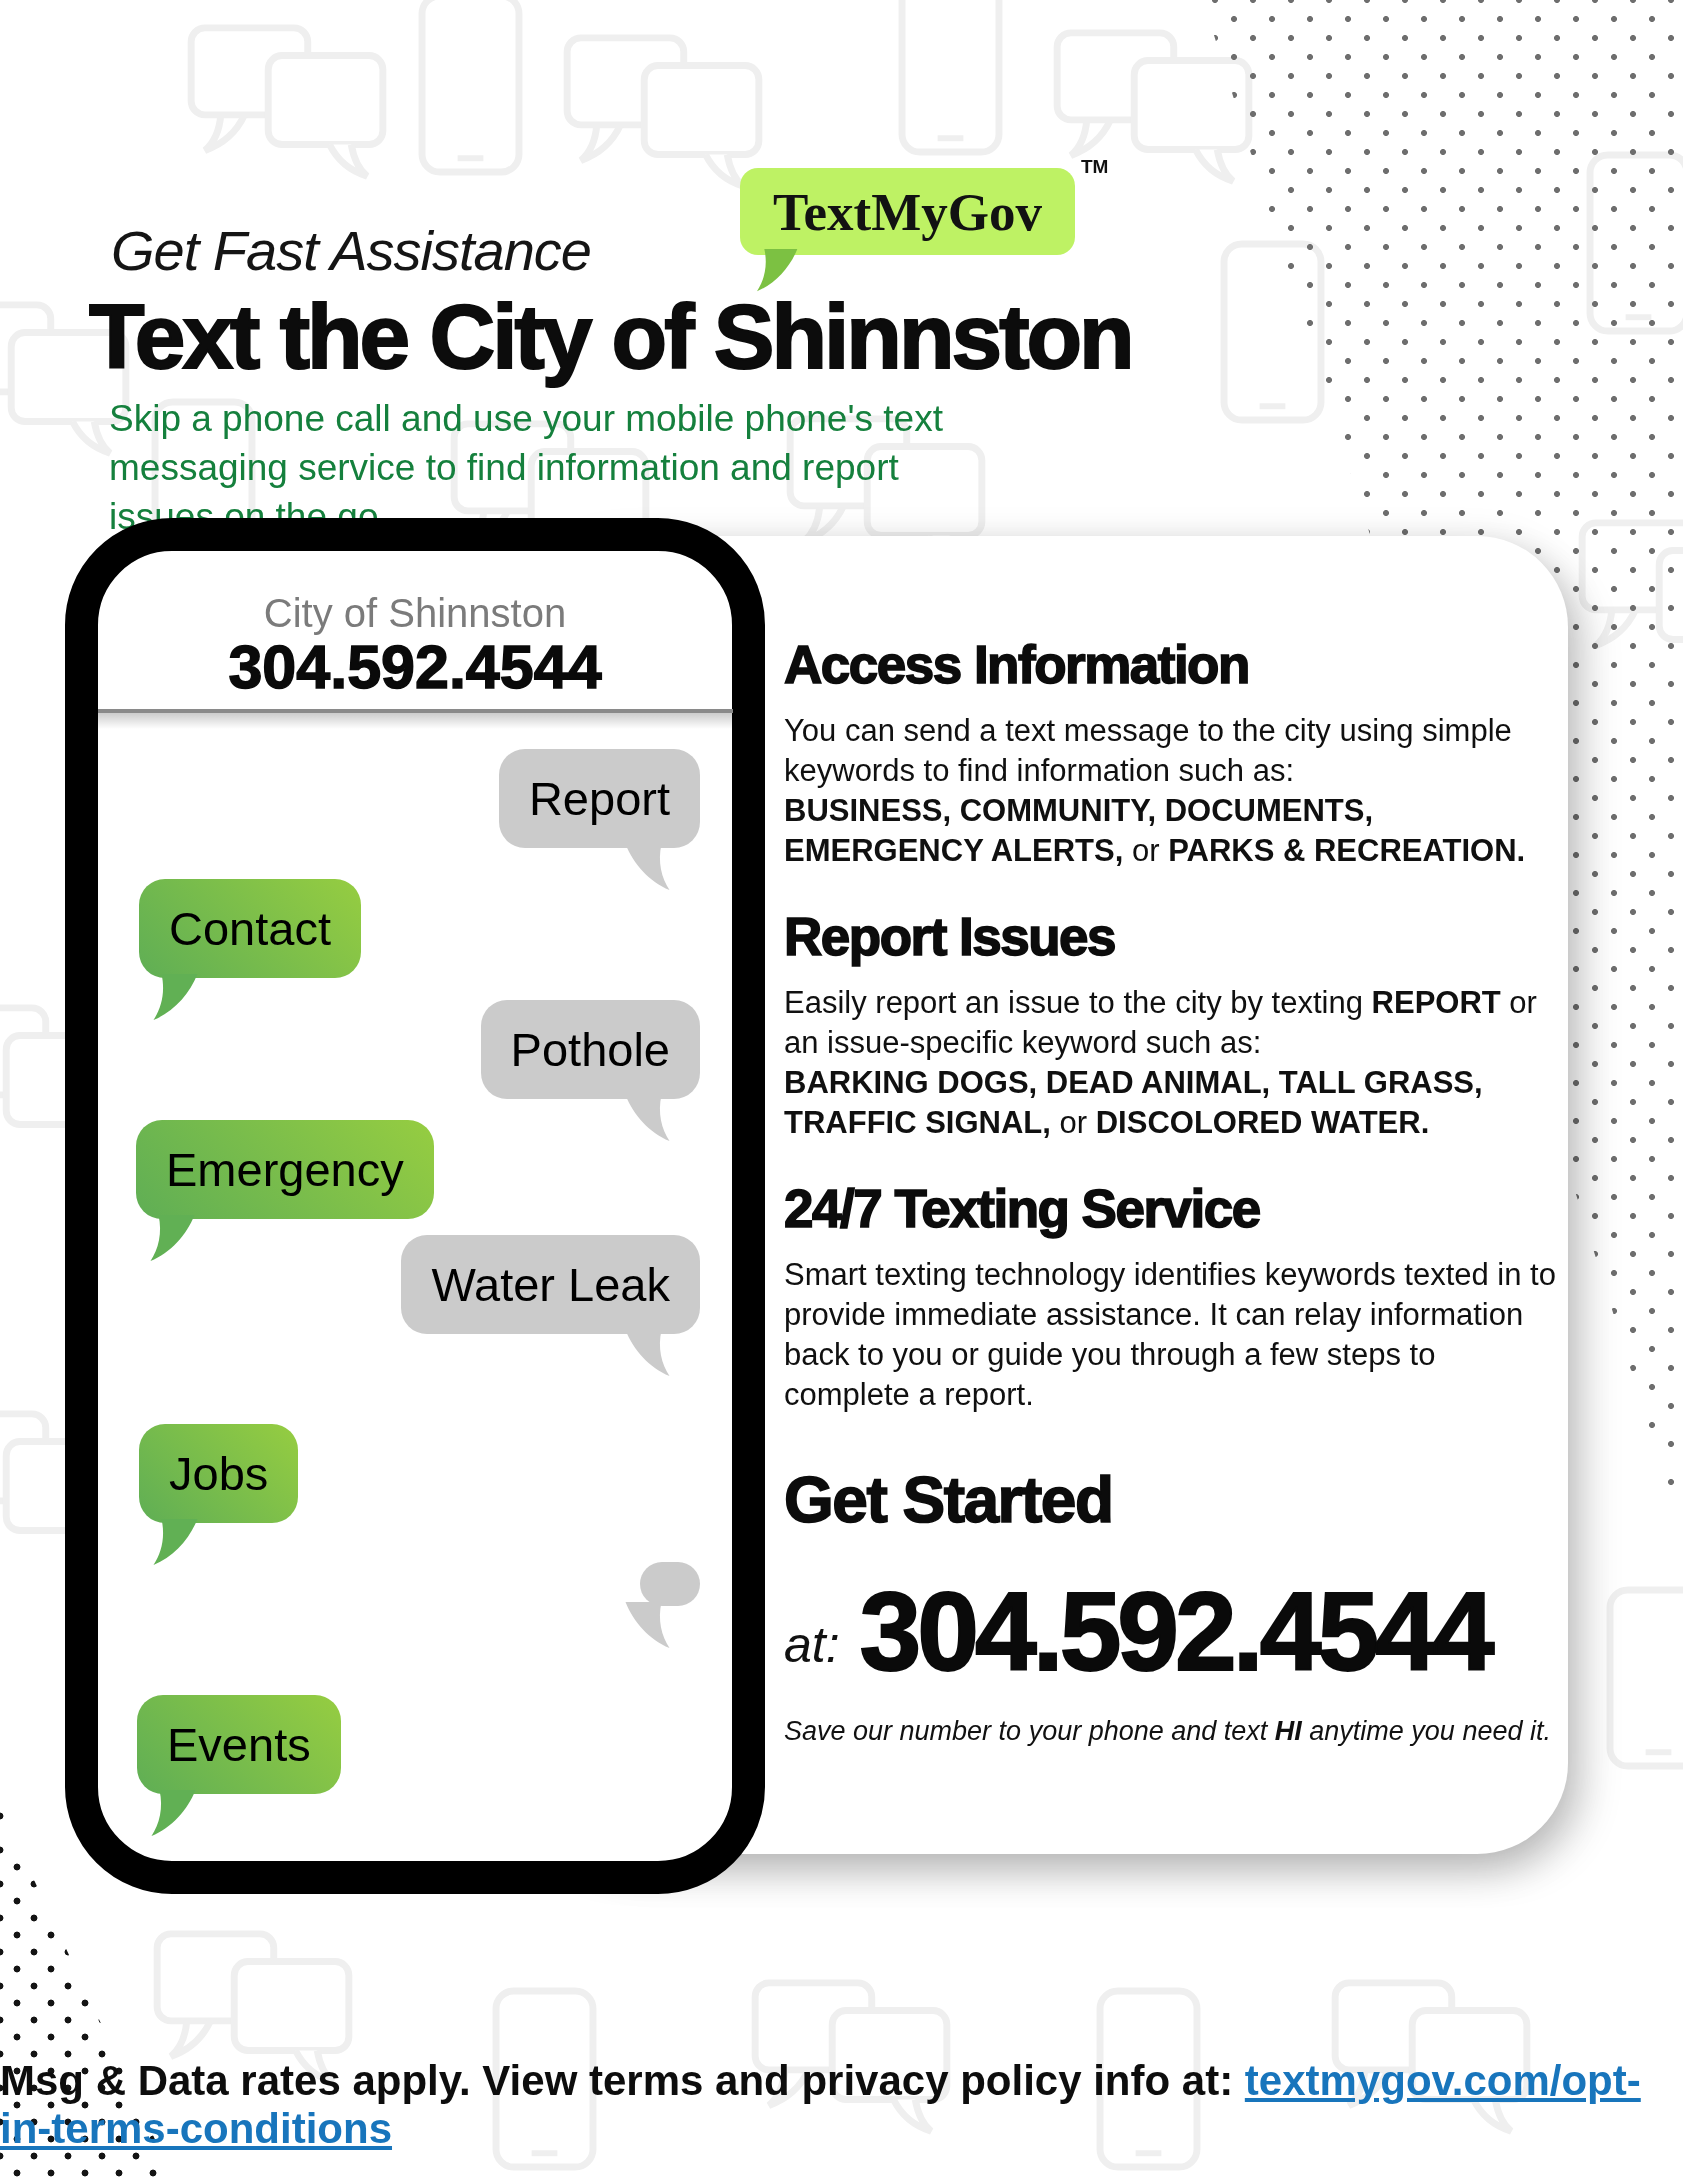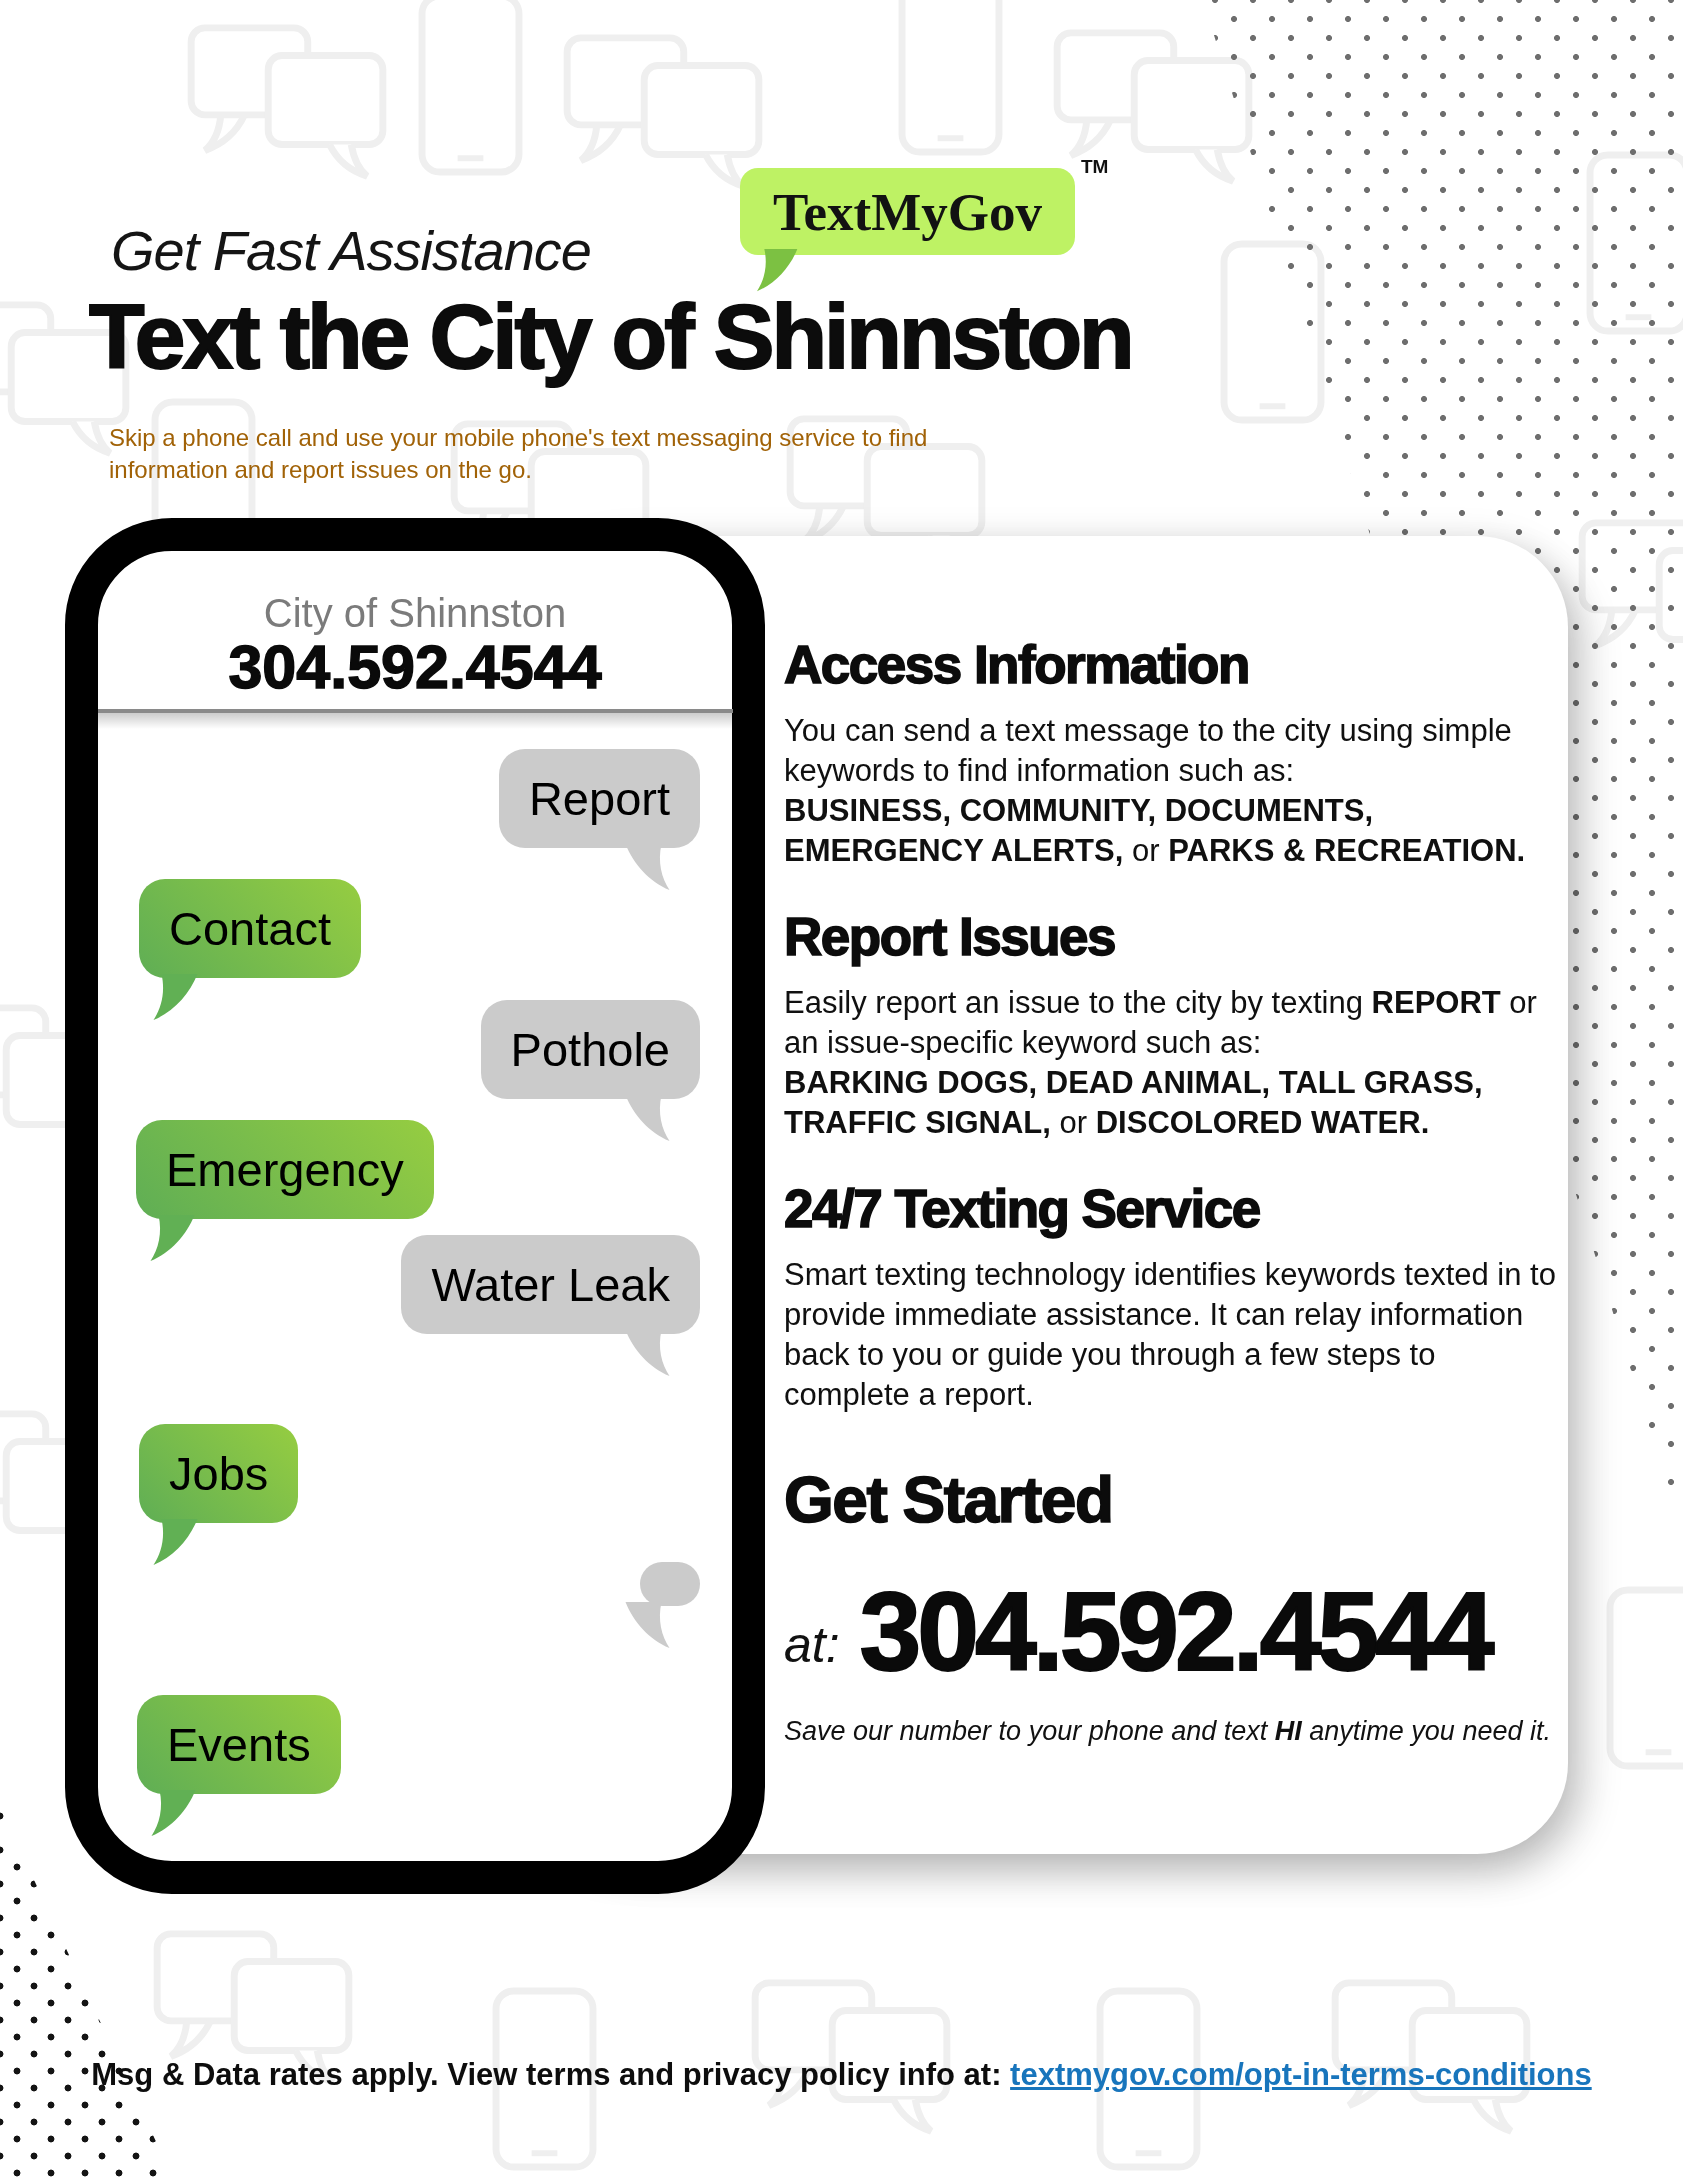--- a/index.html
+++ b/index.html
@@ -24,22 +24,22 @@
   .tagline{position:absolute;left:111px;top:218px;font-size:56px;font-style:italic;
            font-weight:500;letter-spacing:-1px;color:#151515;z-index:2;}
   .logo{position:absolute;left:740px;top:168px;width:335px;height:87px;background:#bef264;
         border-radius:18px;display:flex;align-items:center;justify-content:center;z-index:2;}
   .logo-label{font-family:"Liberation Serif","DejaVu Serif",serif;font-weight:bold;
               font-size:53px;color:#121212;}
   .logo-tail{position:absolute;left:16px;bottom:-38px;width:57px;height:44px;}
   .tm{position:absolute;left:1081px;top:156px;font-size:19px;font-weight:bold;z-index:2;}
   .title{position:absolute;left:89px;top:285px;font-size:91px;font-weight:900;
          letter-spacing:-3px;-webkit-text-stroke:2px #0c0c0c;color:#0c0c0c;z-index:2;white-space:nowrap;}
-  .subtitle{position:absolute;left:109px;top:394px;width:871px;font-size:24px;line-height:1.33;
-            color:#a16207;z-index:2;margin-top:28px;}
+  .subtitle{position:absolute;left:109px;top:394px;width:871px;font-size:37px;line-height:1.33;
+            color:#15803d;z-index:2;}
 
   
   .panel{position:absolute;left:535px;top:536px;width:1033px;height:1318px;background:#ffffff;
          border-radius:91px;z-index:1;
          box-shadow:0 12px 40px rgba(0,0,0,.22), 20px 20px 38px rgba(0,0,0,.12);}
 
   
   .phone{position:absolute;left:65px;top:518px;width:700px;height:1376px;background:#ffffff;
          border:33px solid #000;border-radius:107px;box-sizing:border-box;z-index:3;}
   .phone-name{position:absolute;left:65px;top:591px;width:700px;text-align:center;font-size:40px;
@@ -81,21 +81,21 @@
              border-radius:20px;padding:18px 28px;font-style:normal;font-weight:400;font-size:48px;}
   .hi-tail{position:absolute;left:6px;bottom:-30px;width:42px;height:34px;}
   .gs-atrow{display:flex;align-items:flex-end;gap:20px;margin-top:40px;}
   .gs-at{font-size:50px;font-style:italic;font-weight:500;padding-bottom:14px;}
   .gs-number{font-size:111px;font-weight:900;letter-spacing:-4px;line-height:1;
              -webkit-text-stroke:2px #0a0a0a;color:#0a0a0a;white-space:nowrap;}
   .gs-note{margin-top:28px;font-size:27px;font-style:italic;font-weight:500;color:#111;white-space:nowrap;}
   .gs-note b{font-weight:800;font-style:italic;}
 
   
-  .footer{position:absolute;left:0;top:2057px;width:1683px;text-align:center;font-size:31px;
+  .footer{position:absolute;left:0;top:2057px;width:1683px;font-size:42px;
           font-weight:700;color:#0d0d0d;z-index:2;}
   .footer a{color:#1875bc;text-decoration:underline;}
 </style>
 </head>
 <body>
 
 <div class="page">
 
   <svg width="0" height="0" style="position:absolute" aria-hidden="true">
     <defs>

